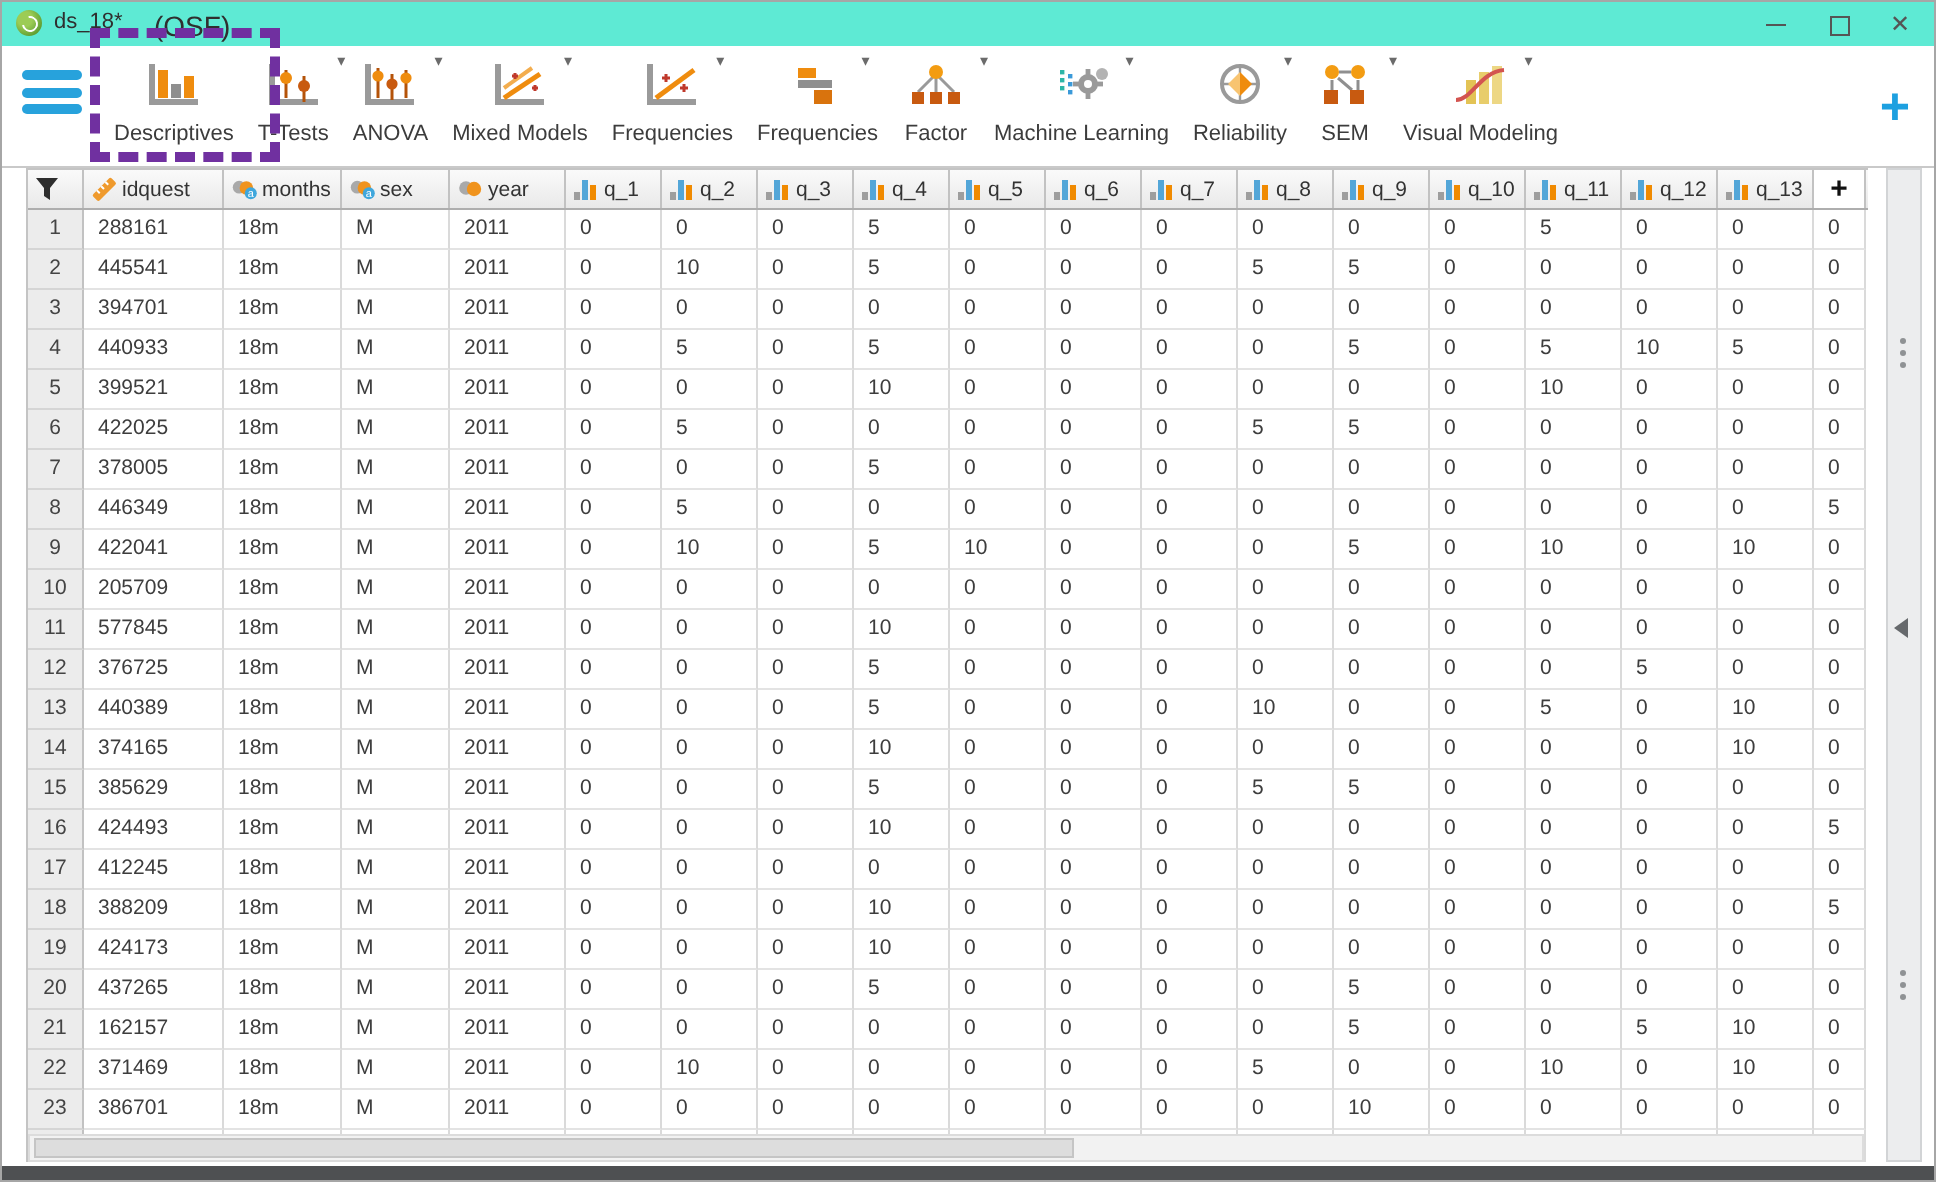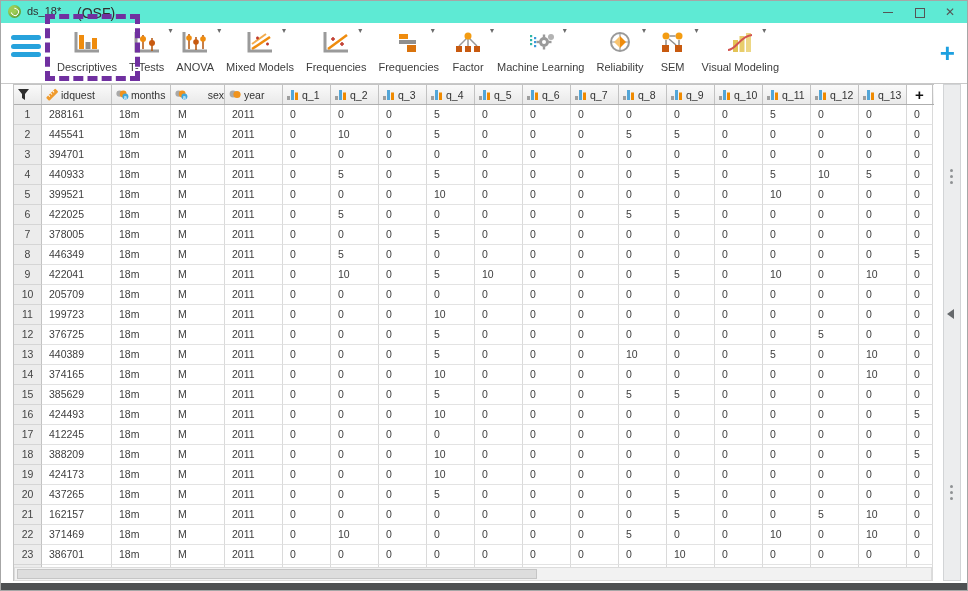--- a/index.html
+++ b/index.html
@@ -41,21 +41,21 @@
   #thead{height:21px;background:linear-gradient(#fafafa,#e9e9e9);border-top:1px solid #c4c4c4;border-bottom:1px solid #aeaeae;box-sizing:border-box;}
   .th{display:flex;align-items:center;box-sizing:border-box;border-right:1px solid #c2c2c2;padding-left:3px;
       font-size:10.5px;color:#333;overflow:hidden;white-space:nowrap;}
   .th .cicon{display:inline-flex;width:14px;height:13px;margin-right:2px;flex:0 0 auto;}
   .thplus{justify-content:center;padding-left:0;background:#fff;font-size:15px;font-weight:bold;color:#111;}
   .td{box-sizing:border-box;border-right:1px solid #dadada;border-bottom:1px solid #e3e3e3;
       height:20px;line-height:19px;font-size:10.5px;color:#3d3d3d;padding-left:7px;overflow:hidden;white-space:nowrap;background:#fff;}
   .rownum{background:#ececec;border-right:1px solid #c2c2c2;border-bottom:1px solid #d5d5d5;
           text-align:center;padding-left:0;color:#444;}
   .c0{width:28px;flex:0 0 28px;} .c1{width:70px;flex:0 0 70px;} .c2{width:59px;flex:0 0 59px;}
-  .c3{width:54px;flex:0 0 54px;justify-content:space-between;} .c4{width:58px;flex:0 0 58px;} .cq{width:48px;flex:0 0 48px;}
+  .c3{width:54px;flex:0 0 54px;} .c4{width:58px;flex:0 0 58px;} .cq{width:48px;flex:0 0 48px;}
   .clast{width:26px;flex:0 0 26px;}
   .tr.partial .td{border-bottom:none;}
 
   
   #hscroll{position:absolute;left:13px;top:566px;width:918px;height:14px;background:#f2f2f2;border:1px solid #dcdcdc;box-sizing:border-box;z-index:10;}
   #hscroll-thumb{position:absolute;left:2px;top:1px;width:520px;height:10px;background:#dddddd;border:1px solid #c5c5c5;box-sizing:border-box;}
   #splitter{position:absolute;left:942px;top:83px;width:18px;height:497px;background:#ecedee;border:1px solid #d2d4d6;box-sizing:border-box;}
   .grip{position:absolute;left:6px;display:flex;flex-direction:column;gap:3px;}
   .grip i{width:3px;height:3px;border-radius:50%;background:#8f9294;}
   #grip-top{top:84px;} #grip-bottom{top:400px;}
@@ -636,21 +636,21 @@
           <div class="td cq">0</div>
           <div class="td cq">0</div>
           <div class="td cq">0</div>
           <div class="td cq">0</div>
           <div class="td cq">0</div>
           <div class="td cq">0</div>
           <div class="td clast">0</div>
         </div>
         <div class="tr">
           <div class="td c0 rownum">11</div>
-          <div class="td c1">199723</div>
+          <div class="td c1">577845</div>
           <div class="td c2">18m</div>
           <div class="td c3">M</div>
           <div class="td c4">2011</div>
           <div class="td cq">0</div>
           <div class="td cq">0</div>
           <div class="td cq">0</div>
           <div class="td cq">10</div>
           <div class="td cq">0</div>
           <div class="td cq">0</div>
           <div class="td cq">0</div>

